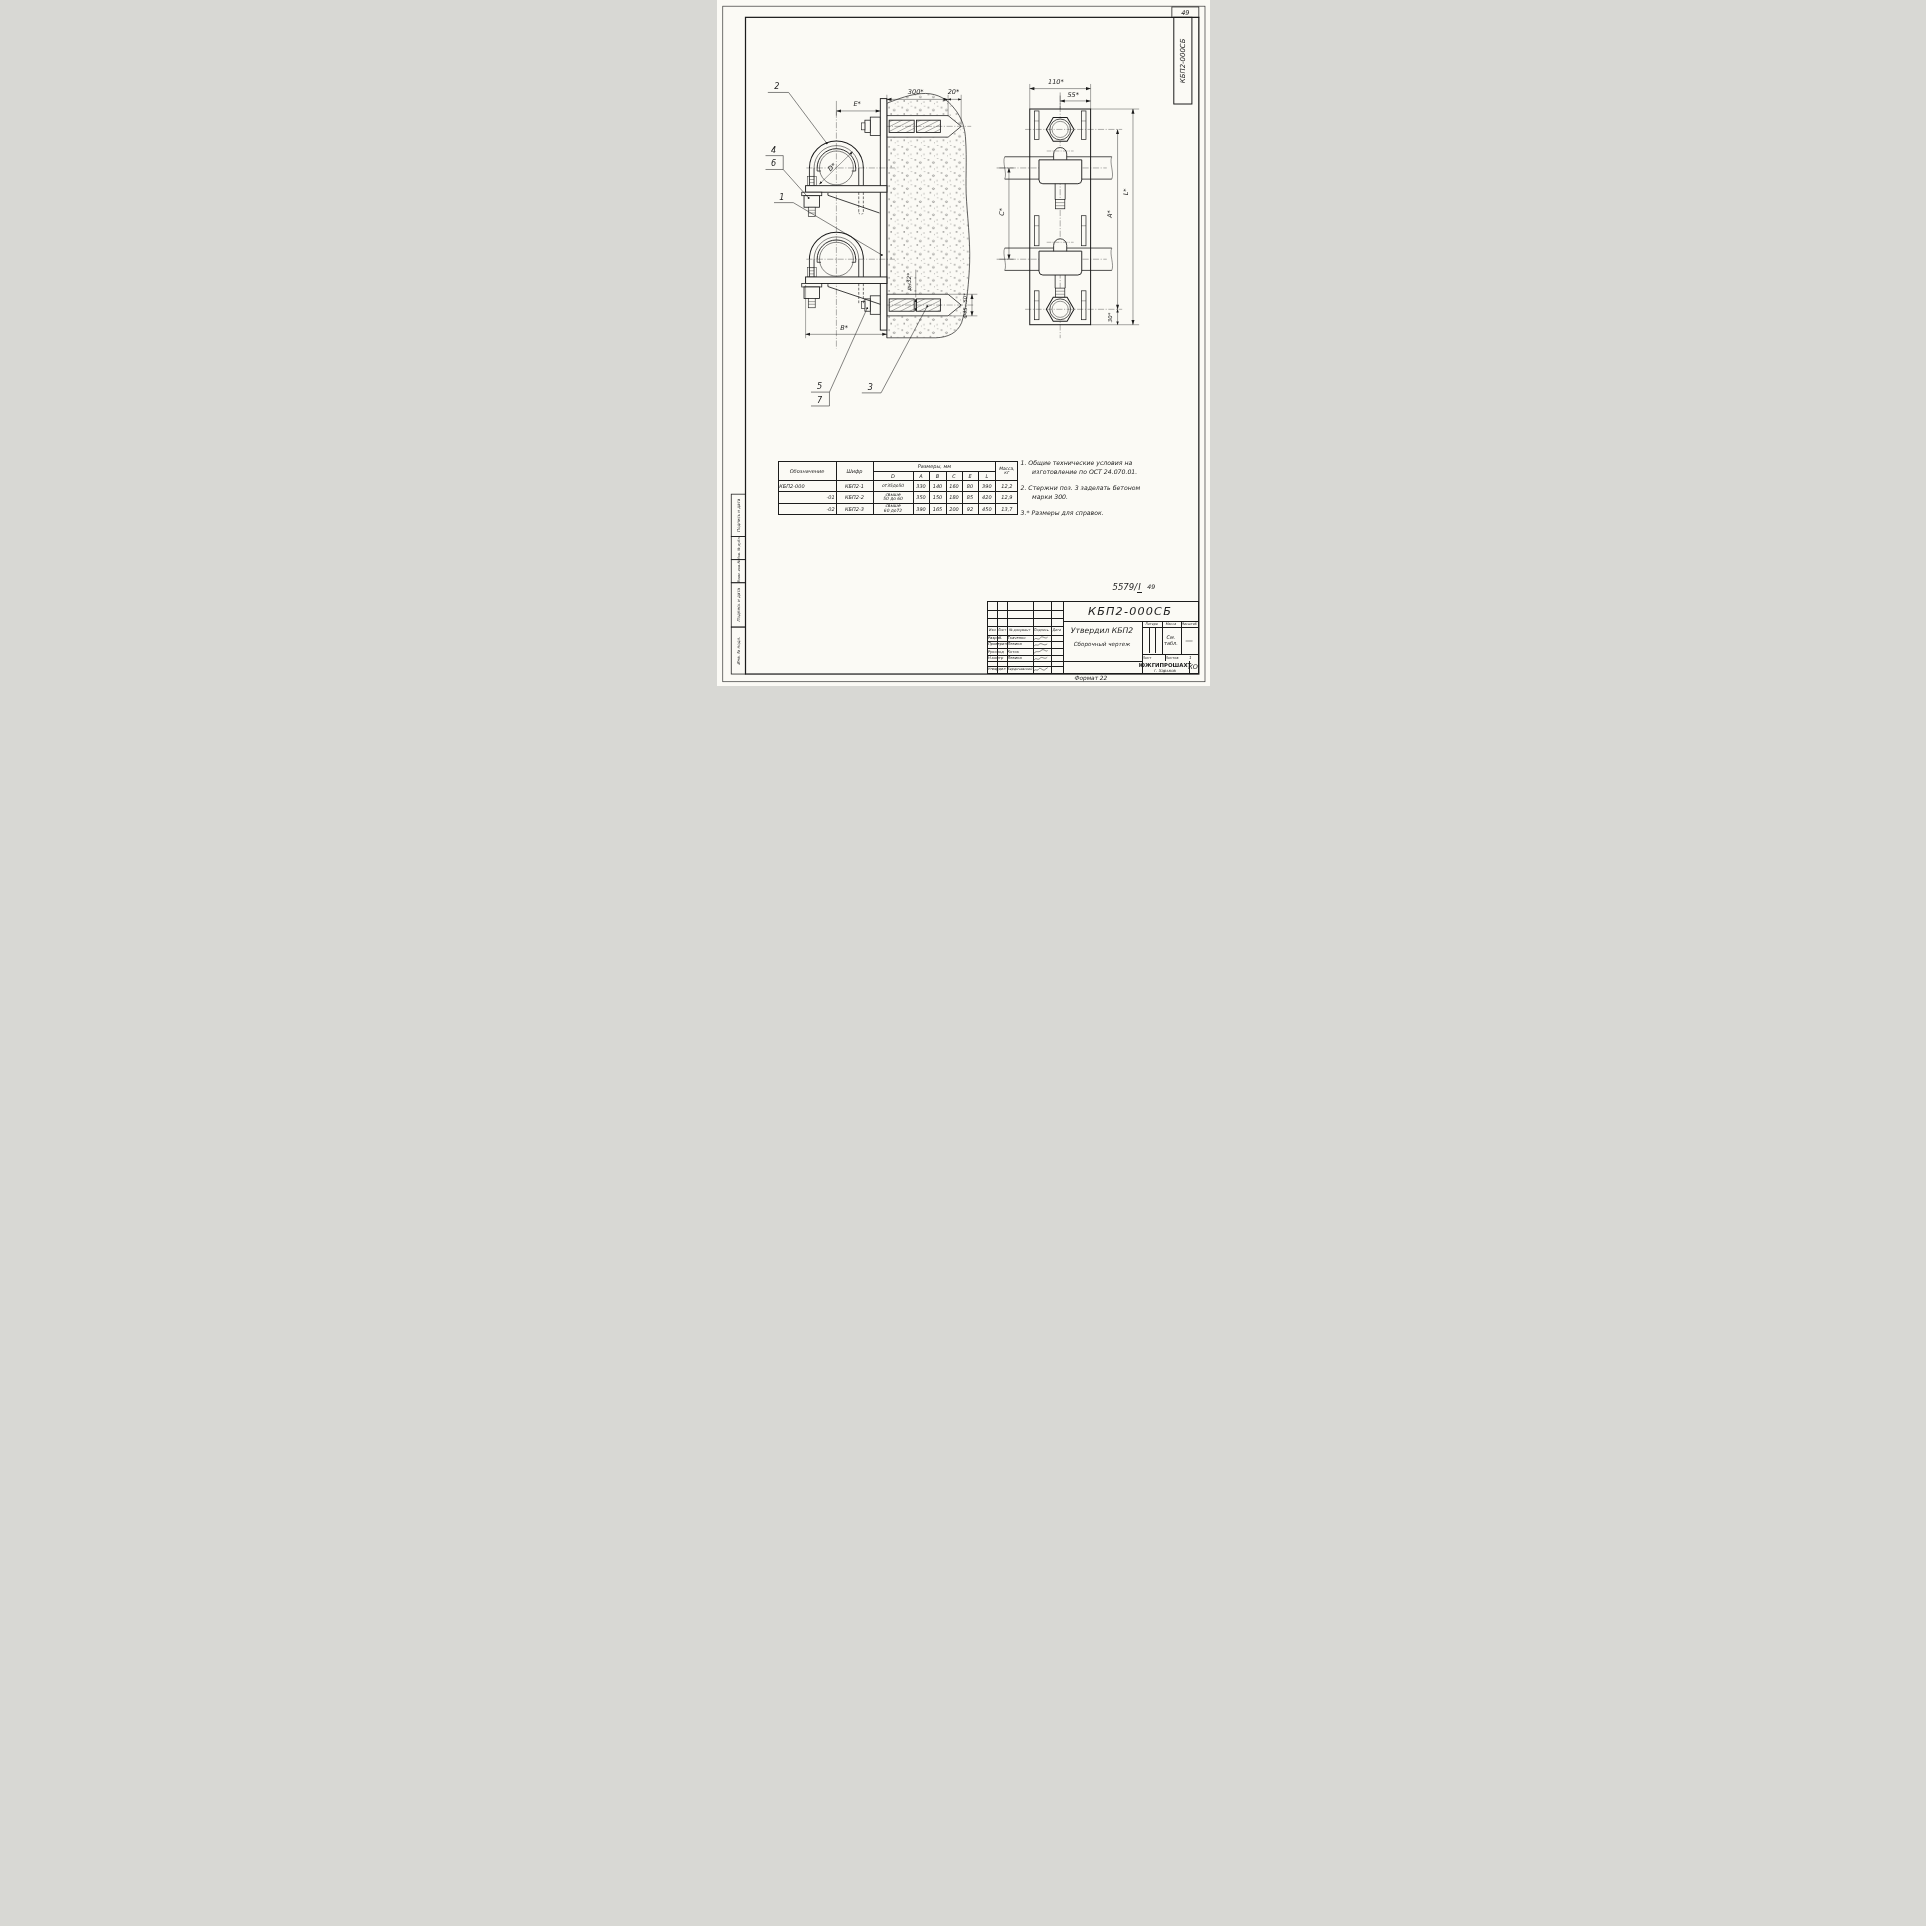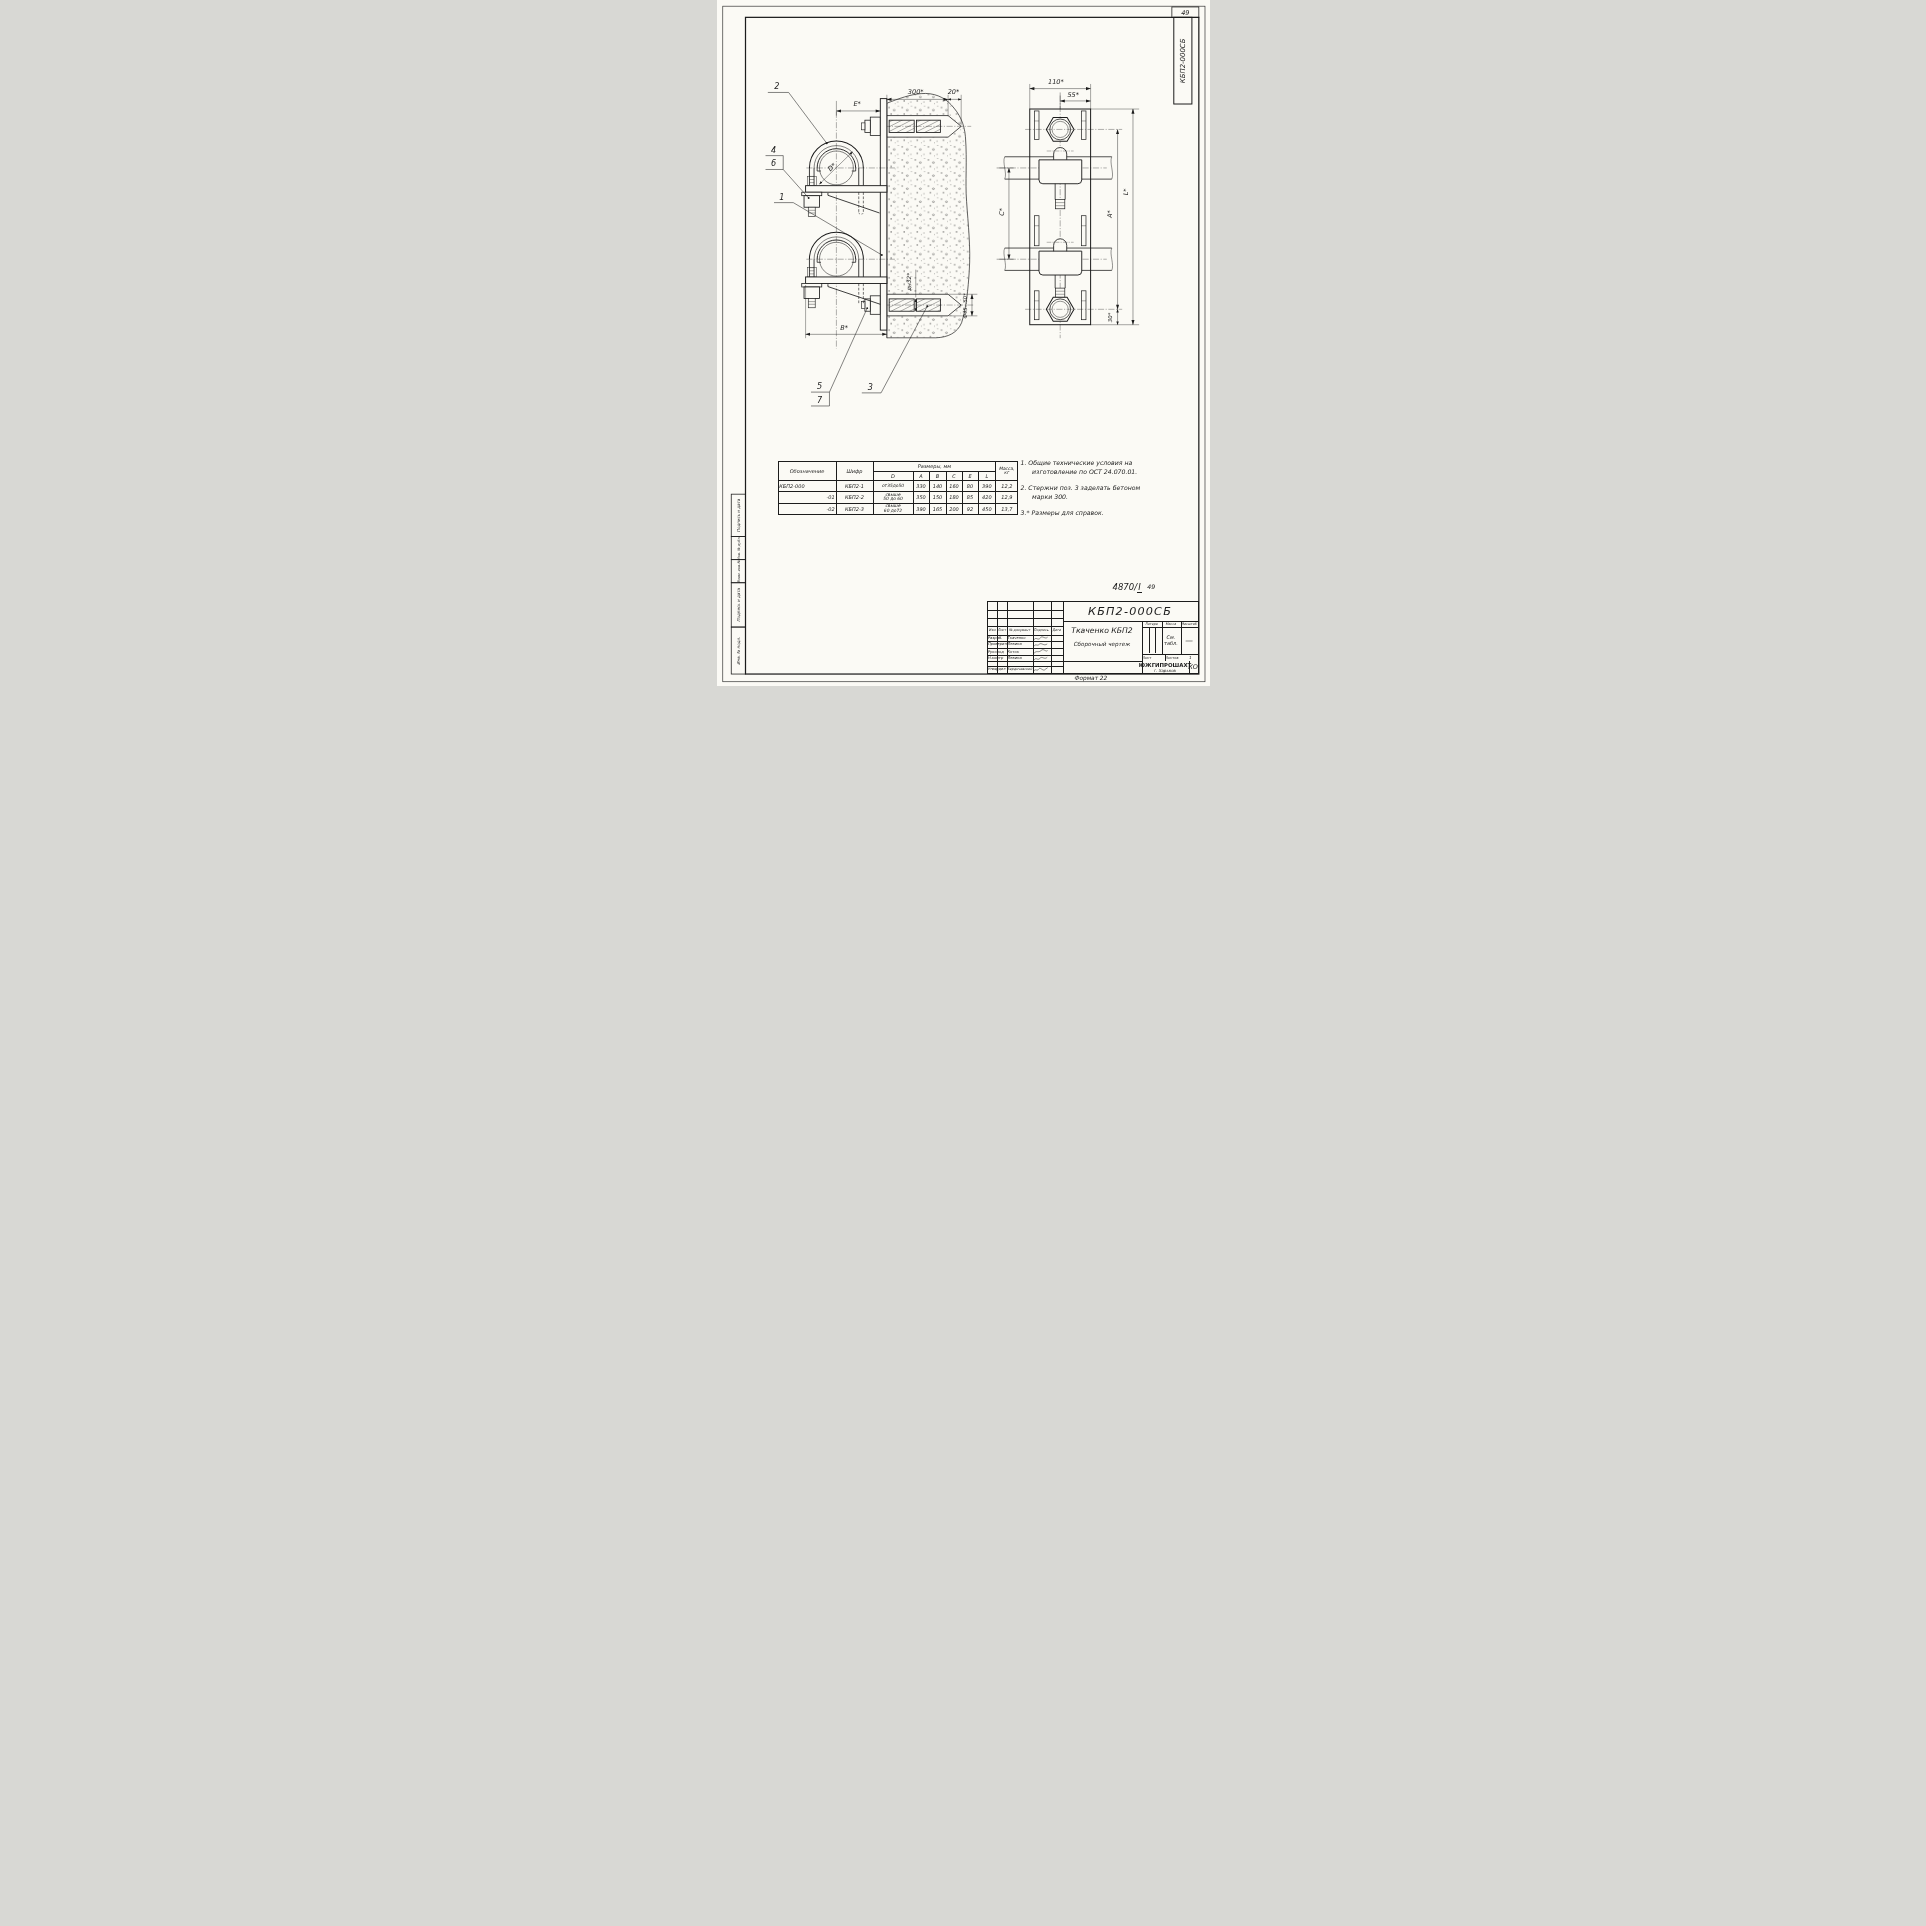--- a/index.html
+++ b/index.html
@@ -397,21 +397,21 @@
     <span>2. Стержни поз. 3 заделать бетоном</span>
     <span class="l2">марки 300.</span>
   </div>
   <div class="note">
     <span>3.* Размеры для справок.</span>
   </div>
 </div>
 
 
 <div class="ref">
-  <span>4870/</span><span class="roman">I</span><span class="pg">49</span>
+  <span>5579/</span><span class="roman">I</span><span class="pg">49</span>
 </div>
 
 
 <div class="tb">
 
   <div class="vl" style="left:9.6px; top:0; height:71px;"></div>
   <div class="vl" style="left:19.6px; top:0; height:71px;"></div>
   <div class="vl" style="left:45px; top:0; height:71px;"></div>
   <div class="vl" style="left:63px; top:0; height:71px;"></div>
   <div class="vl2" style="left:75px; top:0; height:71px;"></div>
@@ -469,21 +469,21 @@
         <svg width="15.4" height="5.4" viewBox="0 0 40 14">
           <path d="M2,11 C6,2 10,13 15,5 C20,-1 26,13 32,6 L38,2" stroke="#1c1c1c" stroke-width="1.3" fill="none"></path>
         </svg>
       </div>
 
   <div class="hl2" style="left:75px; top:19px; width:135px;"></div>
   <div class="cell" style="left:75px; top:0; width:135px; height:19px; font-size:11.2px; letter-spacing:1.2px;">КБП2-000СБ</div>
 
   <div class="vl2" style="left:154px; top:19px; height:52px;"></div>
   <div class="hl2" style="left:75px; top:59px; width:79px;"></div>
-  <div class="cell" style="left:75px; top:22.3px; width:79px; height:13px; font-size:7.7px;">Ткаченко КБП2</div>
+  <div class="cell" style="left:75px; top:22.3px; width:79px; height:13px; font-size:7.7px;">Утвердил КБП2</div>
   <div class="cell" style="left:75px; top:37px; width:79px; height:9.2px; font-size:5.6px;">Сборочный чертеж</div>
 
   <div class="hl" style="left:154px; top:25.4px; width:56px;"></div>
   <div class="cell" style="left:154px; top:19px; width:20px; height:6.5px; font-size:3.3px;">Литера</div>
   <div class="cell" style="left:174px; top:19px; width:19px; height:6.5px; font-size:3.3px;">Масса</div>
   <div class="cell" style="left:193px; top:19px; width:17px; height:6.5px; font-size:3.3px;">Масштаб</div>
   <div class="vl" style="left:161px; top:25.4px; height:26px;"></div>
   <div class="vl" style="left:167px; top:25.4px; height:26px;"></div>
   <div class="vl" style="left:174px; top:19px; height:33px;"></div>
   <div class="vl" style="left:193px; top:19px; height:33px;"></div>

